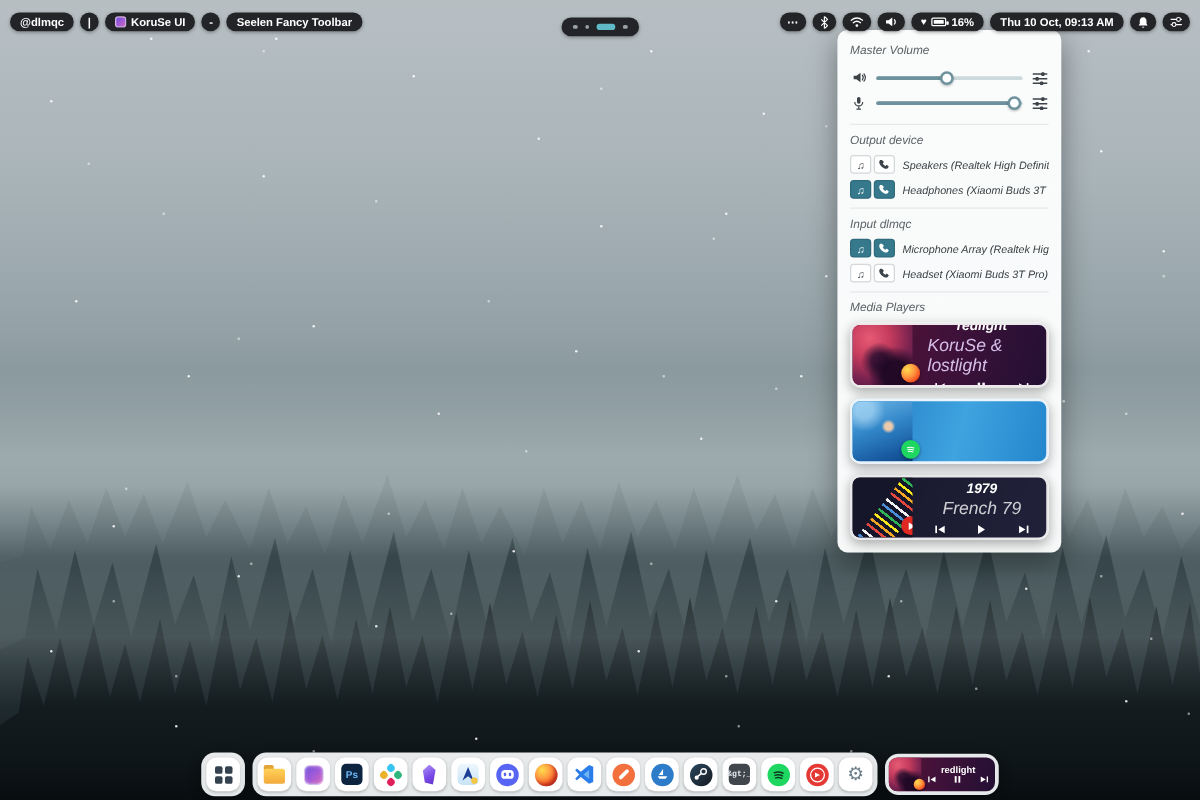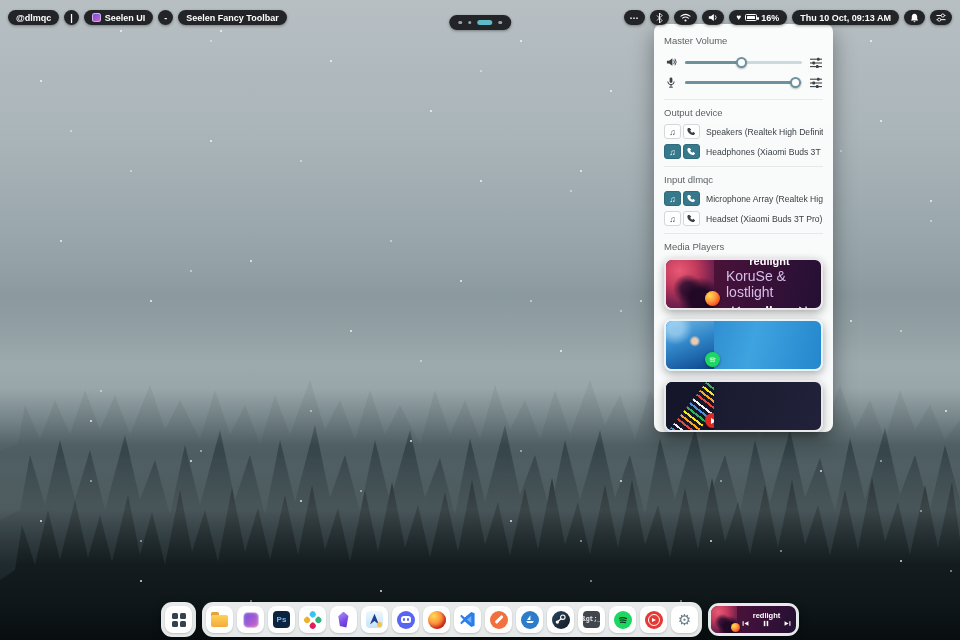--- a/index.html
+++ b/index.html
@@ -36,23 +36,23 @@
   .ws-dot { width:3.5px; height:3.5px; border-radius:50%; background:#9aa2a8; }
   .ws-active { width:15px; height:5px; border-radius:3px; background:#5fb9c6; }
   .tb-icon { display:inline-flex; align-items:center; justify-content:center; }
   .tb-icon svg { display:block; }
   .batt-shell { position:relative; width:12px; height:6.5px; border:1px solid #fff; border-radius:1.5px; }
   .batt-fill { position:absolute; left:0.5px; top:0.5px; bottom:0.5px; background:#fff; border-radius:0.5px; }
   .batt-nub { position:absolute; right:-2.5px; top:1.5px; width:1.5px; height:3.5px; background:#fff; border-radius:1px; }
   .heart { font-size:8px; line-height:1; }
 
   
-  .panel { position:absolute; top:24px; right:127px; width:179px; z-index:9;
-    background:rgba(252,253,253,.97); border-radius:8px; padding:8px 10px 0;
-    box-shadow:0 8px 22px rgba(0,0,0,.38); }
+  .panel { position:absolute; top:24px; right:111px; width:179px; z-index:9;
+    background:rgba(252,253,253,.97); border-radius:8px; padding:8px 10px 10px;
+    box-shadow:0 8px 22px rgba(0,0,0,.38);font-style:italic; }
   .sec-title { font-size:9.5px; color:#5c6267; margin:3px 0 6px; }
   .sec { border-top:1px solid rgba(0,0,0,.07); margin-top:7px; padding-top:4px; }
   .slider-row { display:flex; align-items:center; gap:7px; height:20px; }
   .s-icon { width:14px; color:#3c4348; display:flex; justify-content:center; }
   .slider { position:relative; flex:1; height:12px; cursor:pointer; }
   .slider-track { position:absolute; left:0; right:0; top:4.5px; height:3px; border-radius:2px; background:#ccd9dd; }
   .slider-fill { position:absolute; left:0; top:4.5px; height:3px; border-radius:2px; background:#6d929e; }
   .slider-thumb { position:absolute; top:0.5px; width:11px; height:11px; border-radius:50%;
     background:#fff; border:2px solid #6d929e; box-shadow:0 1px 2px rgba(0,0,0,.25); }
   .mixer { width:14px; color:#3c4348; display:flex; justify-content:center; cursor:pointer; }
@@ -167,21 +167,21 @@
   <div class="snow"></div>
   <div class="snow2"></div>
 </div>
 
 <div class="topbar">
   <div class="tb-left">
     <span class="pill">@dlmqc</span>
     <span class="pill narrow">|</span>
     <span class="pill">
       <span class="seelen-mini"></span>
-      <span>Seelen UI</span>
+      <span>KoruSe UI</span>
     </span>
     <span class="pill narrow">-</span>
     <span class="pill">Seelen Fancy Toolbar</span>
   </div>
 
   <div class="tb-center">
     <span class="pill" style="gap:6px; padding:0 9px;">
       <span class="ws-dot"></span>
       <span class="ws-dot"></span>
       <span class="ws-active"></span>
@@ -392,20 +392,43 @@
         </span>
       </div>
     </div>
 
     <div class="mcard mcard-1979">
       <div class="art art-1979">
         <span class="badge badge-youtube">
             <span class="tri"></span>
           </span>
       </div>
+      <div class="mbody">
+        <div class="mtitle">1979</div>
+        <div class="martist">French 79</div>
+        <div class="mcontrols">
+          <span class="ctrl">
+              <svg width="10" height="9" viewBox="0 0 12 12">
+                <rect x="1" y="2" width="1.8" height="8"></rect>
+                <path d="M11 2 L4.2 6 L11 10 Z"></path>
+              </svg>
+            </span>
+          <span class="ctrl">
+              <svg width="8" height="9" viewBox="0 0 10 12">
+                <path d="M1.5 1.2 L9 6 L1.5 10.8 Z"></path>
+              </svg>
+            </span>
+          <span class="ctrl">
+              <svg width="10" height="9" viewBox="0 0 12 12">
+                <path d="M1 2 L7.8 6 L1 10 Z"></path>
+                <rect x="9.2" y="2" width="1.8" height="8"></rect>
+              </svg>
+            </span>
+        </div>
+      </div>
     </div>
   </div>
 </div>
 
 <div class="dock">
   <div class="dock-pill">
     <div class="tile">
       <span class="start-grid">
           <span></span>
           <span></span>

